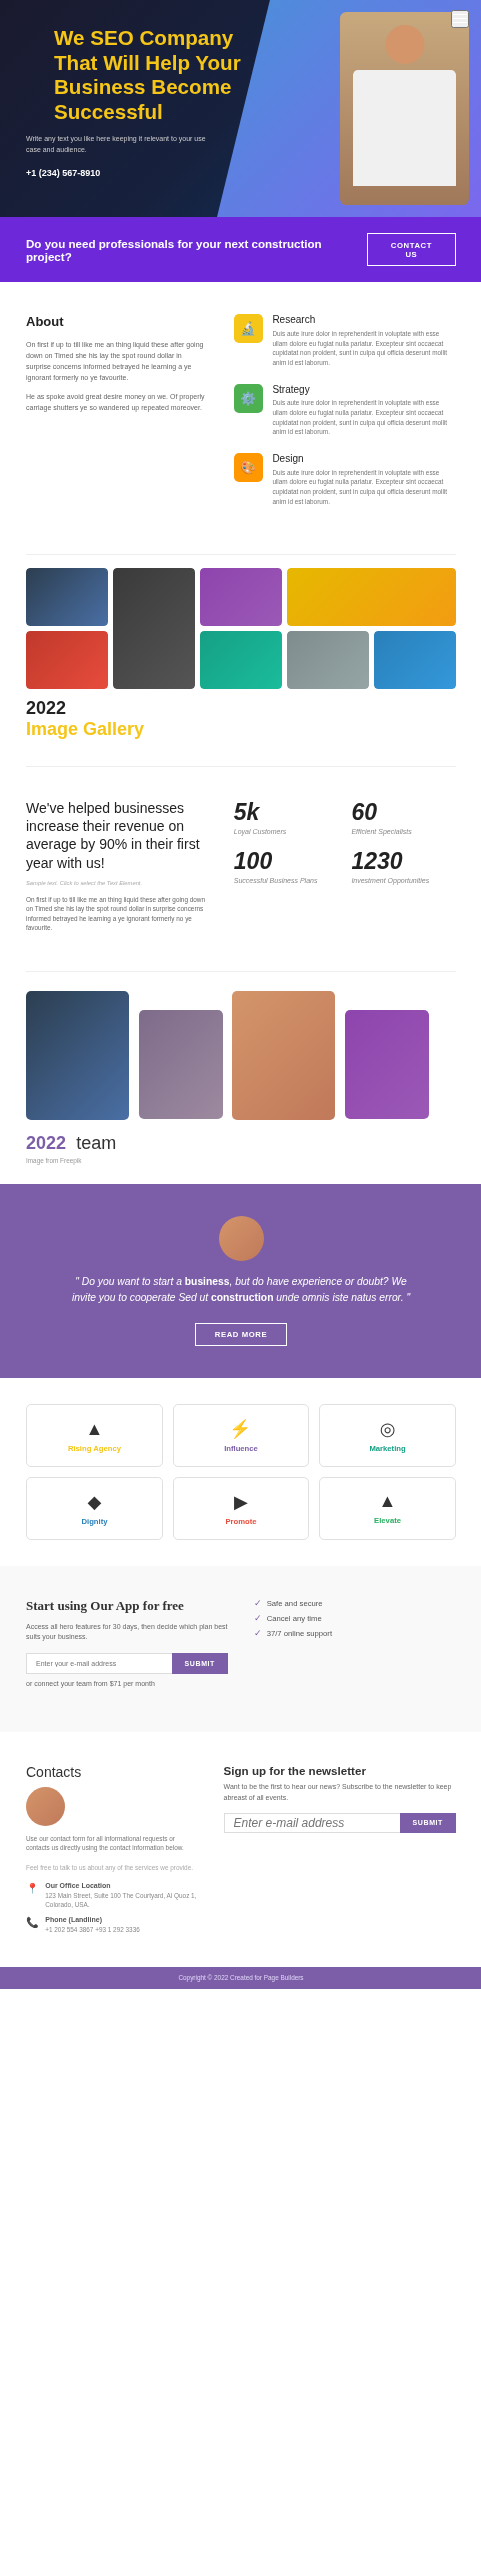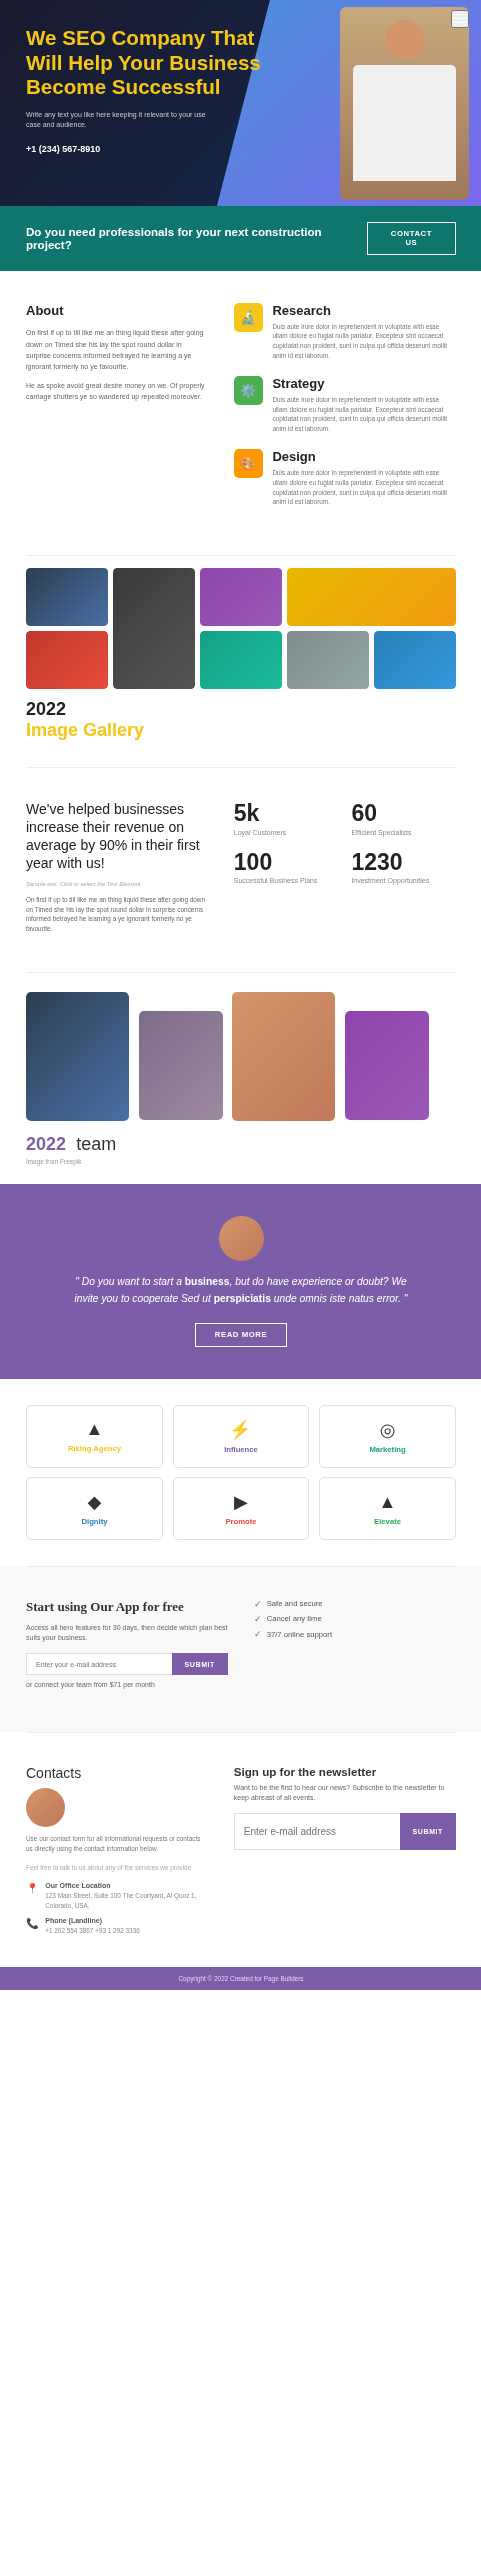--- a/index.html
+++ b/index.html
@@ -9,21 +9,21 @@
     .hero {
       background: linear-gradient(135deg, #1a1a2e 0%, #16213e 50%, #0f3460 100%);
       min-height: 206px;
       position: relative;
       overflow: hidden;
       padding: 26px 26px 39px;
       display: flex;
       align-items: flex-start;
     }
     .hero-content { width: 55%; z-index: 2; }
-    .hero h1 { color: #f5c518; font-size: 20.6px; font-weight: 900; line-height: 1.2; margin-bottom: 9.6px; }
+    .hero h1 { color: #f5c518; font-size: 20.6px; font-weight: 900; line-height: 1.2; margin-bottom: 9.6px; margin-left: 28px; }
     .hero p { color: #ccc; font-size: 7px; line-height: 1.5; margin-bottom: 13px; max-width: 180px; }
     .hero-phone { color: #fff; font-size: 9px; font-weight: bold; }
     .hero-image {
       position: absolute;
       right: 0;
       top: 0;
       width: 55%;
       height: 100%;
       background: linear-gradient(135deg, #4a90d9 0%, #7b68ee 100%);
       clip-path: polygon(20% 0%, 100% 0%, 100% 100%, 0% 100%);
@@ -59,21 +59,21 @@
       right: 13px;
       height: 116px;
       background: #f0f0f0;
       border-radius: 5.1px 5.1px 0 0;
     }
     .hamburger { position: absolute; top: 9.6px; right: 13px; cursor: pointer; z-index: 10; }
     .hamburger span { display: block; width: 14px; height: 1.3px; background: #fff; margin: 2.6px 0; }
 
     
     .cta-banner {
-      background: #0f766e;
+      background: #6d28d9;
       padding: 16px 26px;
       display: flex;
       align-items: center;
       justify-content: space-between;
     }
     .cta-banner h2 { color: #fff; font-size: 11.6px; font-weight: 600; }
     .cta-btn {
       background: transparent;
       border: 1.3px solid #fff;
       color: #fff;
@@ -101,21 +101,21 @@
       border-radius: 5.1px;
       display: flex;
       align-items: center;
       justify-content: center;
       flex-shrink: 0;
       font-size: 13px;
     }
     .icon-yellow { background: #f5c518; }
     .icon-green { background: #4caf50; }
     .icon-orange { background: #ff9800; }
-    .service-text h3 { font-size: 13px; font-weight: bold; margin-bottom: 3.9px; color: #222; }
+    .service-text h3 { font-size: 10px; font-weight: normal; margin-bottom: 3.9px; color: #222; }
     .service-text p { font-size: 6.4px; color: #777; line-height: 1.5; }
 
     
     .gallery-section { padding: 13px 26px 26px; }
     .gallery-grid {
       display: grid;
       grid-template-columns: repeat(5, 1fr);
       gap: 5.1px;
       margin-bottom: 9.6px;
     }
@@ -141,21 +141,21 @@
     .p8 { background: linear-gradient(135deg, #2980b9, #3498db); }
     .gallery-title { font-size: 18px; font-weight: 900; }
     .gallery-title span { color: #f5c518; }
 
     
     .stats-section { padding: 32px 26px; display: flex; gap: 26px; }
     .stats-left { width: 45%; }
     .stats-left h2 { font-size: 14px; font-weight: 400; line-height: 1.3; margin-bottom: 7.7px; color: #222; }
     .stats-left p { font-size: 6.4px; color: #666; line-height: 1.5; margin-bottom: 6.4px; }
     .stats-right { width: 55%; }
-    .stats-grid { display: grid; grid-template-columns: 1fr 1fr; gap: 13px; }
+    .stats-grid { display: grid; grid-template-columns: 1fr 1fr; gap: 13px; font-style: italic; }
     .stat-item h3 { font-size: 23px; font-weight: 900; color: #222; }
     .stat-item p { font-size: 7px; color: #888; margin-top: 1.9px; }
 
     
     .team-section { padding: 19px 26px 6.4px; }
     .team-photos { display: flex; gap: 9.6px; margin-bottom: 13px; flex-wrap: wrap; }
     .team-photo {
       border-radius: 5.1px;
       overflow: hidden;
     }
@@ -279,25 +279,26 @@
     .contact-detail { display: flex; align-items: flex-start; gap: 6.4px; }
     .contact-pin { color: #7b5ea7; font-size: 10.3px; }
     .contact-detail div h4 { font-size: 7px; font-weight: bold; color: #555; margin-bottom: 1.9px; }
     .contact-detail div p { font-size: 6.4px; color: #888; margin: 0; }
     .contacts-right { width: 55%; }
     .contacts-right h2 { font-size: 11.6px; font-weight: 900; margin-bottom: 5.1px; }
     .contacts-right p { font-size: 7px; color: #666; margin-bottom: 9.6px; line-height: 1.5; }
     .nl-form { display: flex; gap: 0; margin-bottom: 5.1px; }
     .nl-form input {
       flex: 1;
-      padding: 12px 9px;
+      padding: 2px 9px;
       border: 0.6px solid #ddd;
       border-right: none;
-      font-size: 10px;
+      font-size: 12px;
       outline: none;
+      font-style: italic;
     }
     .nl-form button {
       background: #7b5ea7;
       color: #fff;
       border: none;
       padding: 6.4px 13px;
       cursor: pointer;
       font-size: 7px;
       font-weight: bold;
       letter-spacing: 0.6px;
@@ -447,21 +448,21 @@
   <div class="team-title">
     <span style="color:#7b5ea7">2022</span>
     <span style="font-weight:400; margin-left:5.1px">team</span>
   </div>
   <p class="team-note">Image from Freepik</p>
 </section>
 
 <section class="quote-section">
   <div class="quote-avatar"></div>
   <blockquote>
-    " Do you want to start a <strong>business</strong>, but do have experience or doubt? We invite you to cooperate Sed ut <strong>perspiciatis</strong> unde omnis iste natus error. "
+    " Do you want to start a <strong>business</strong>, but do have experience or doubt? We invite you to cooperate Sed ut <strong>construction</strong> unde omnis iste natus error. "
   </blockquote>
   <button class="read-more-btn">READ MORE</button>
 </section>
 
 <section class="partners-section">
   <div class="partners-grid">
     <div class="partner-card">
       <div class="partner-icon">▲</div>
       <div class="partner-name yellow">Rising Agency</div>
     </div>

